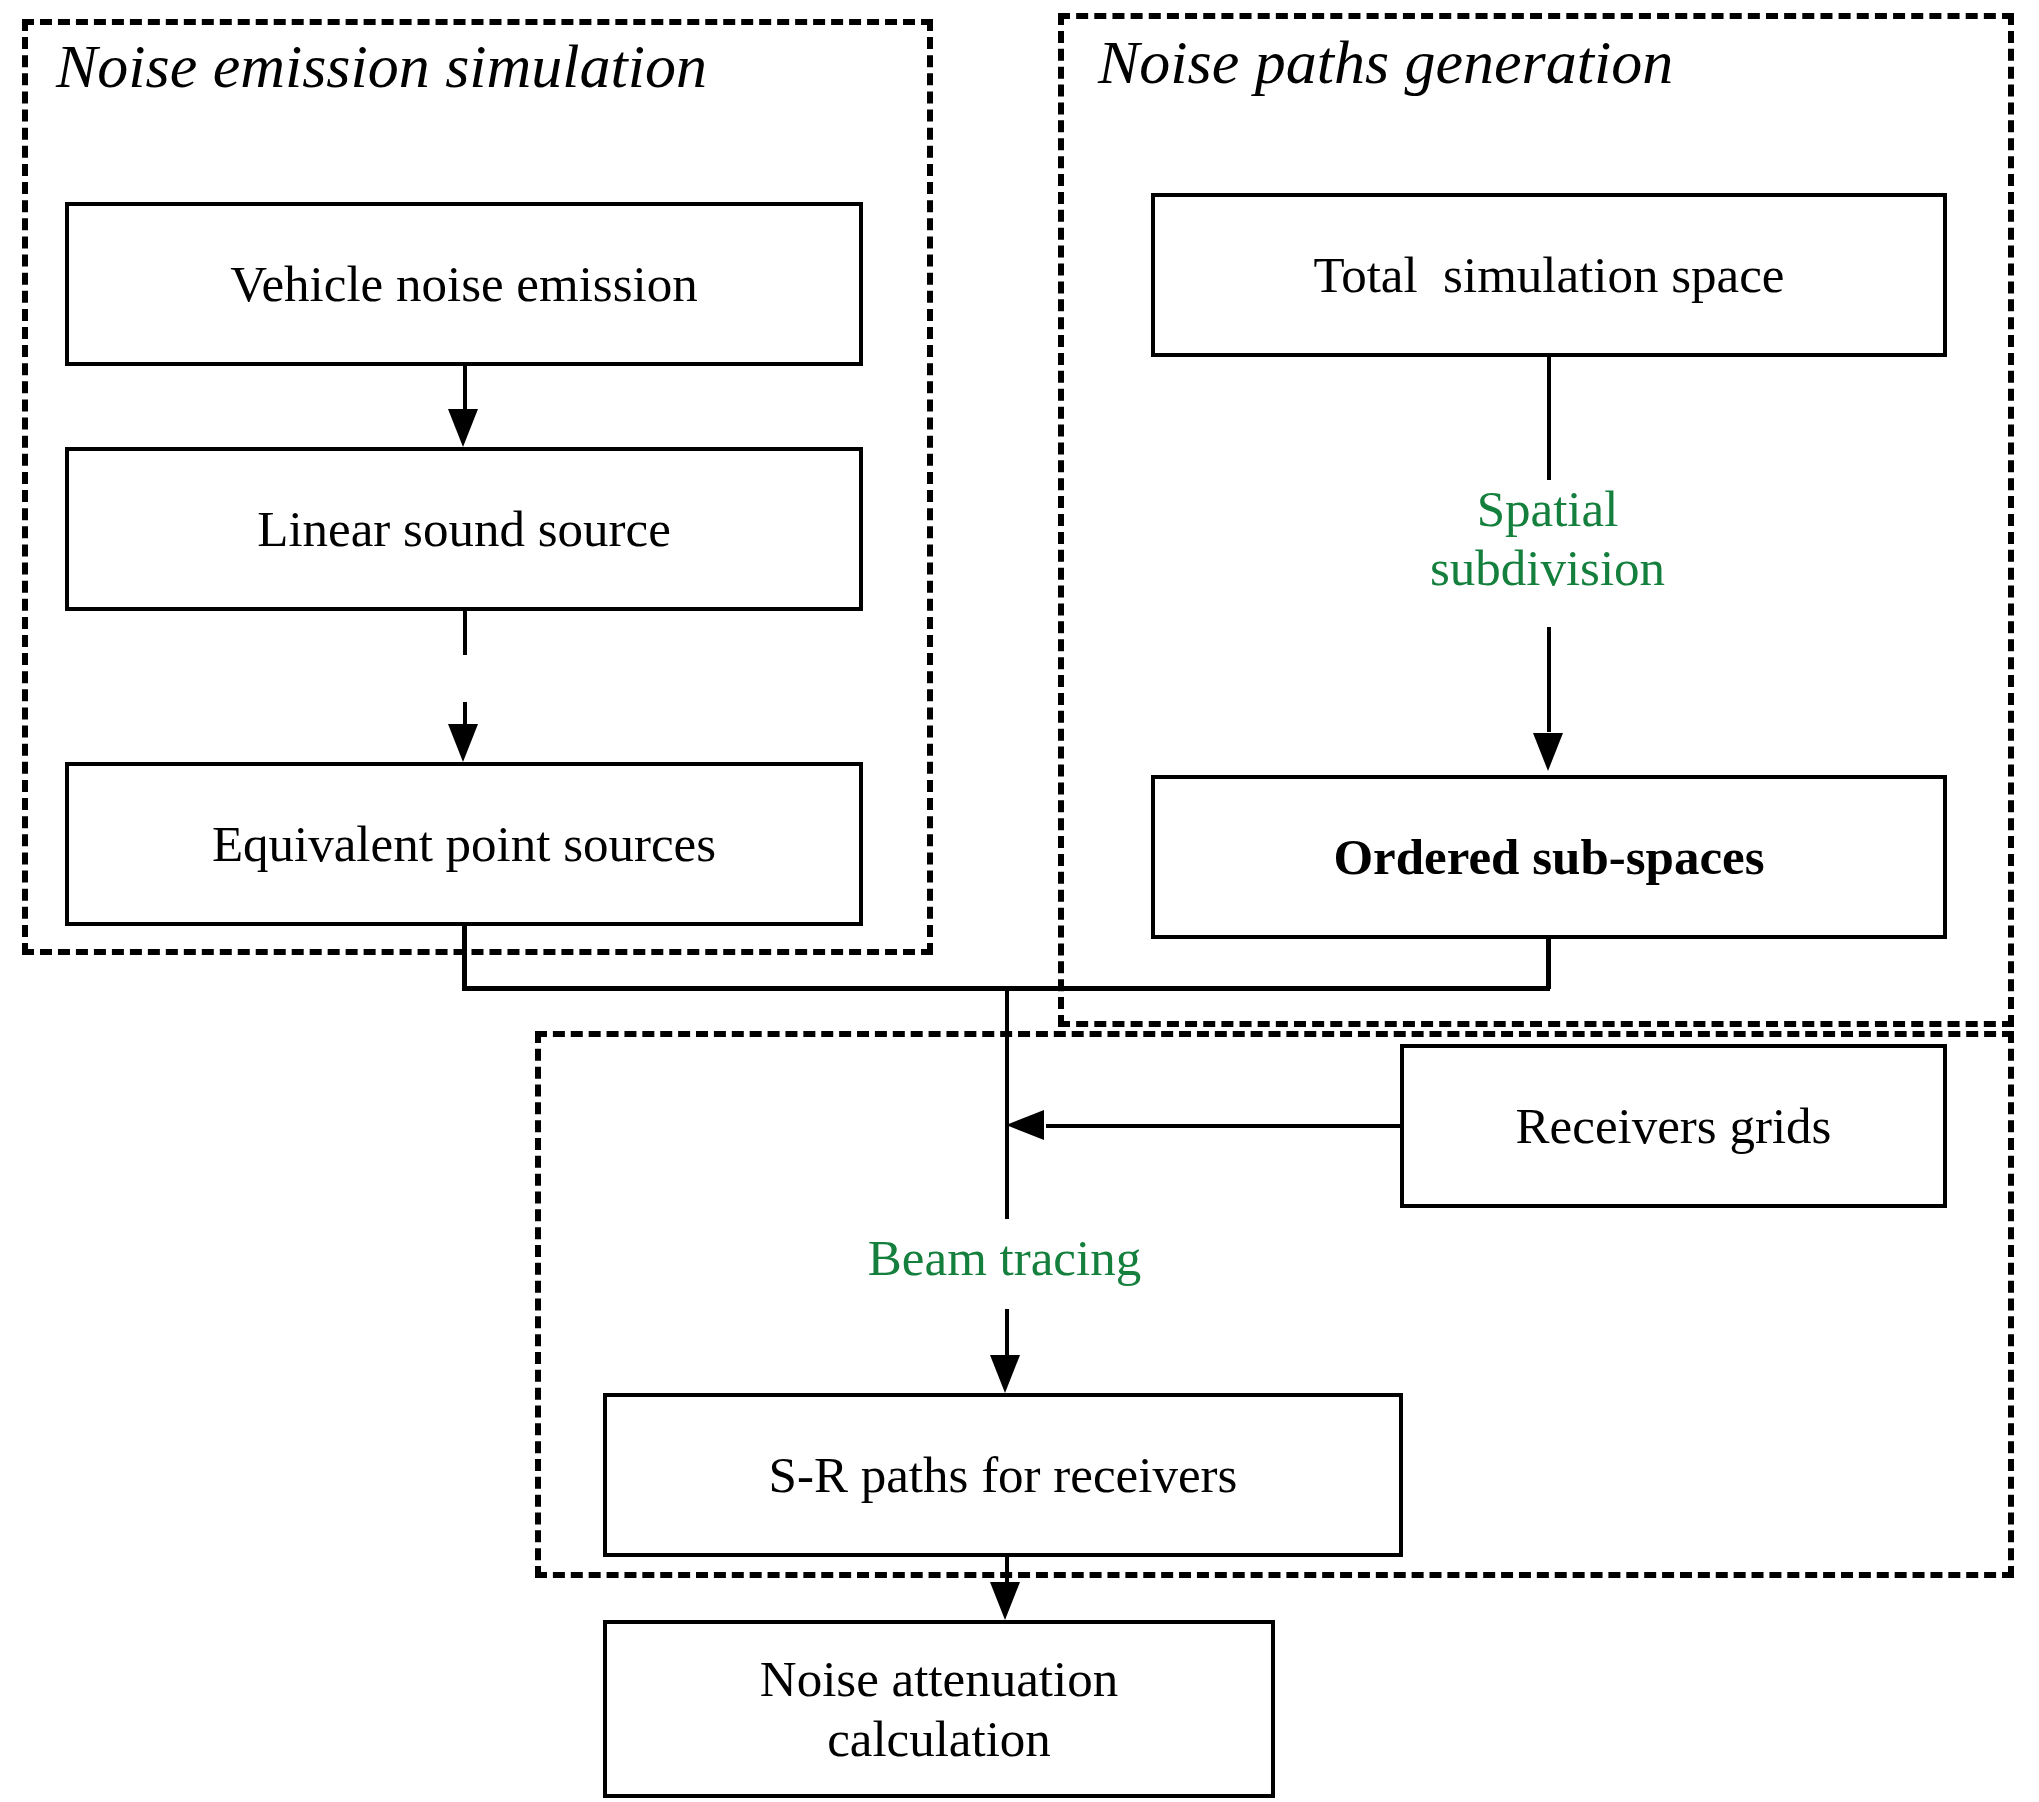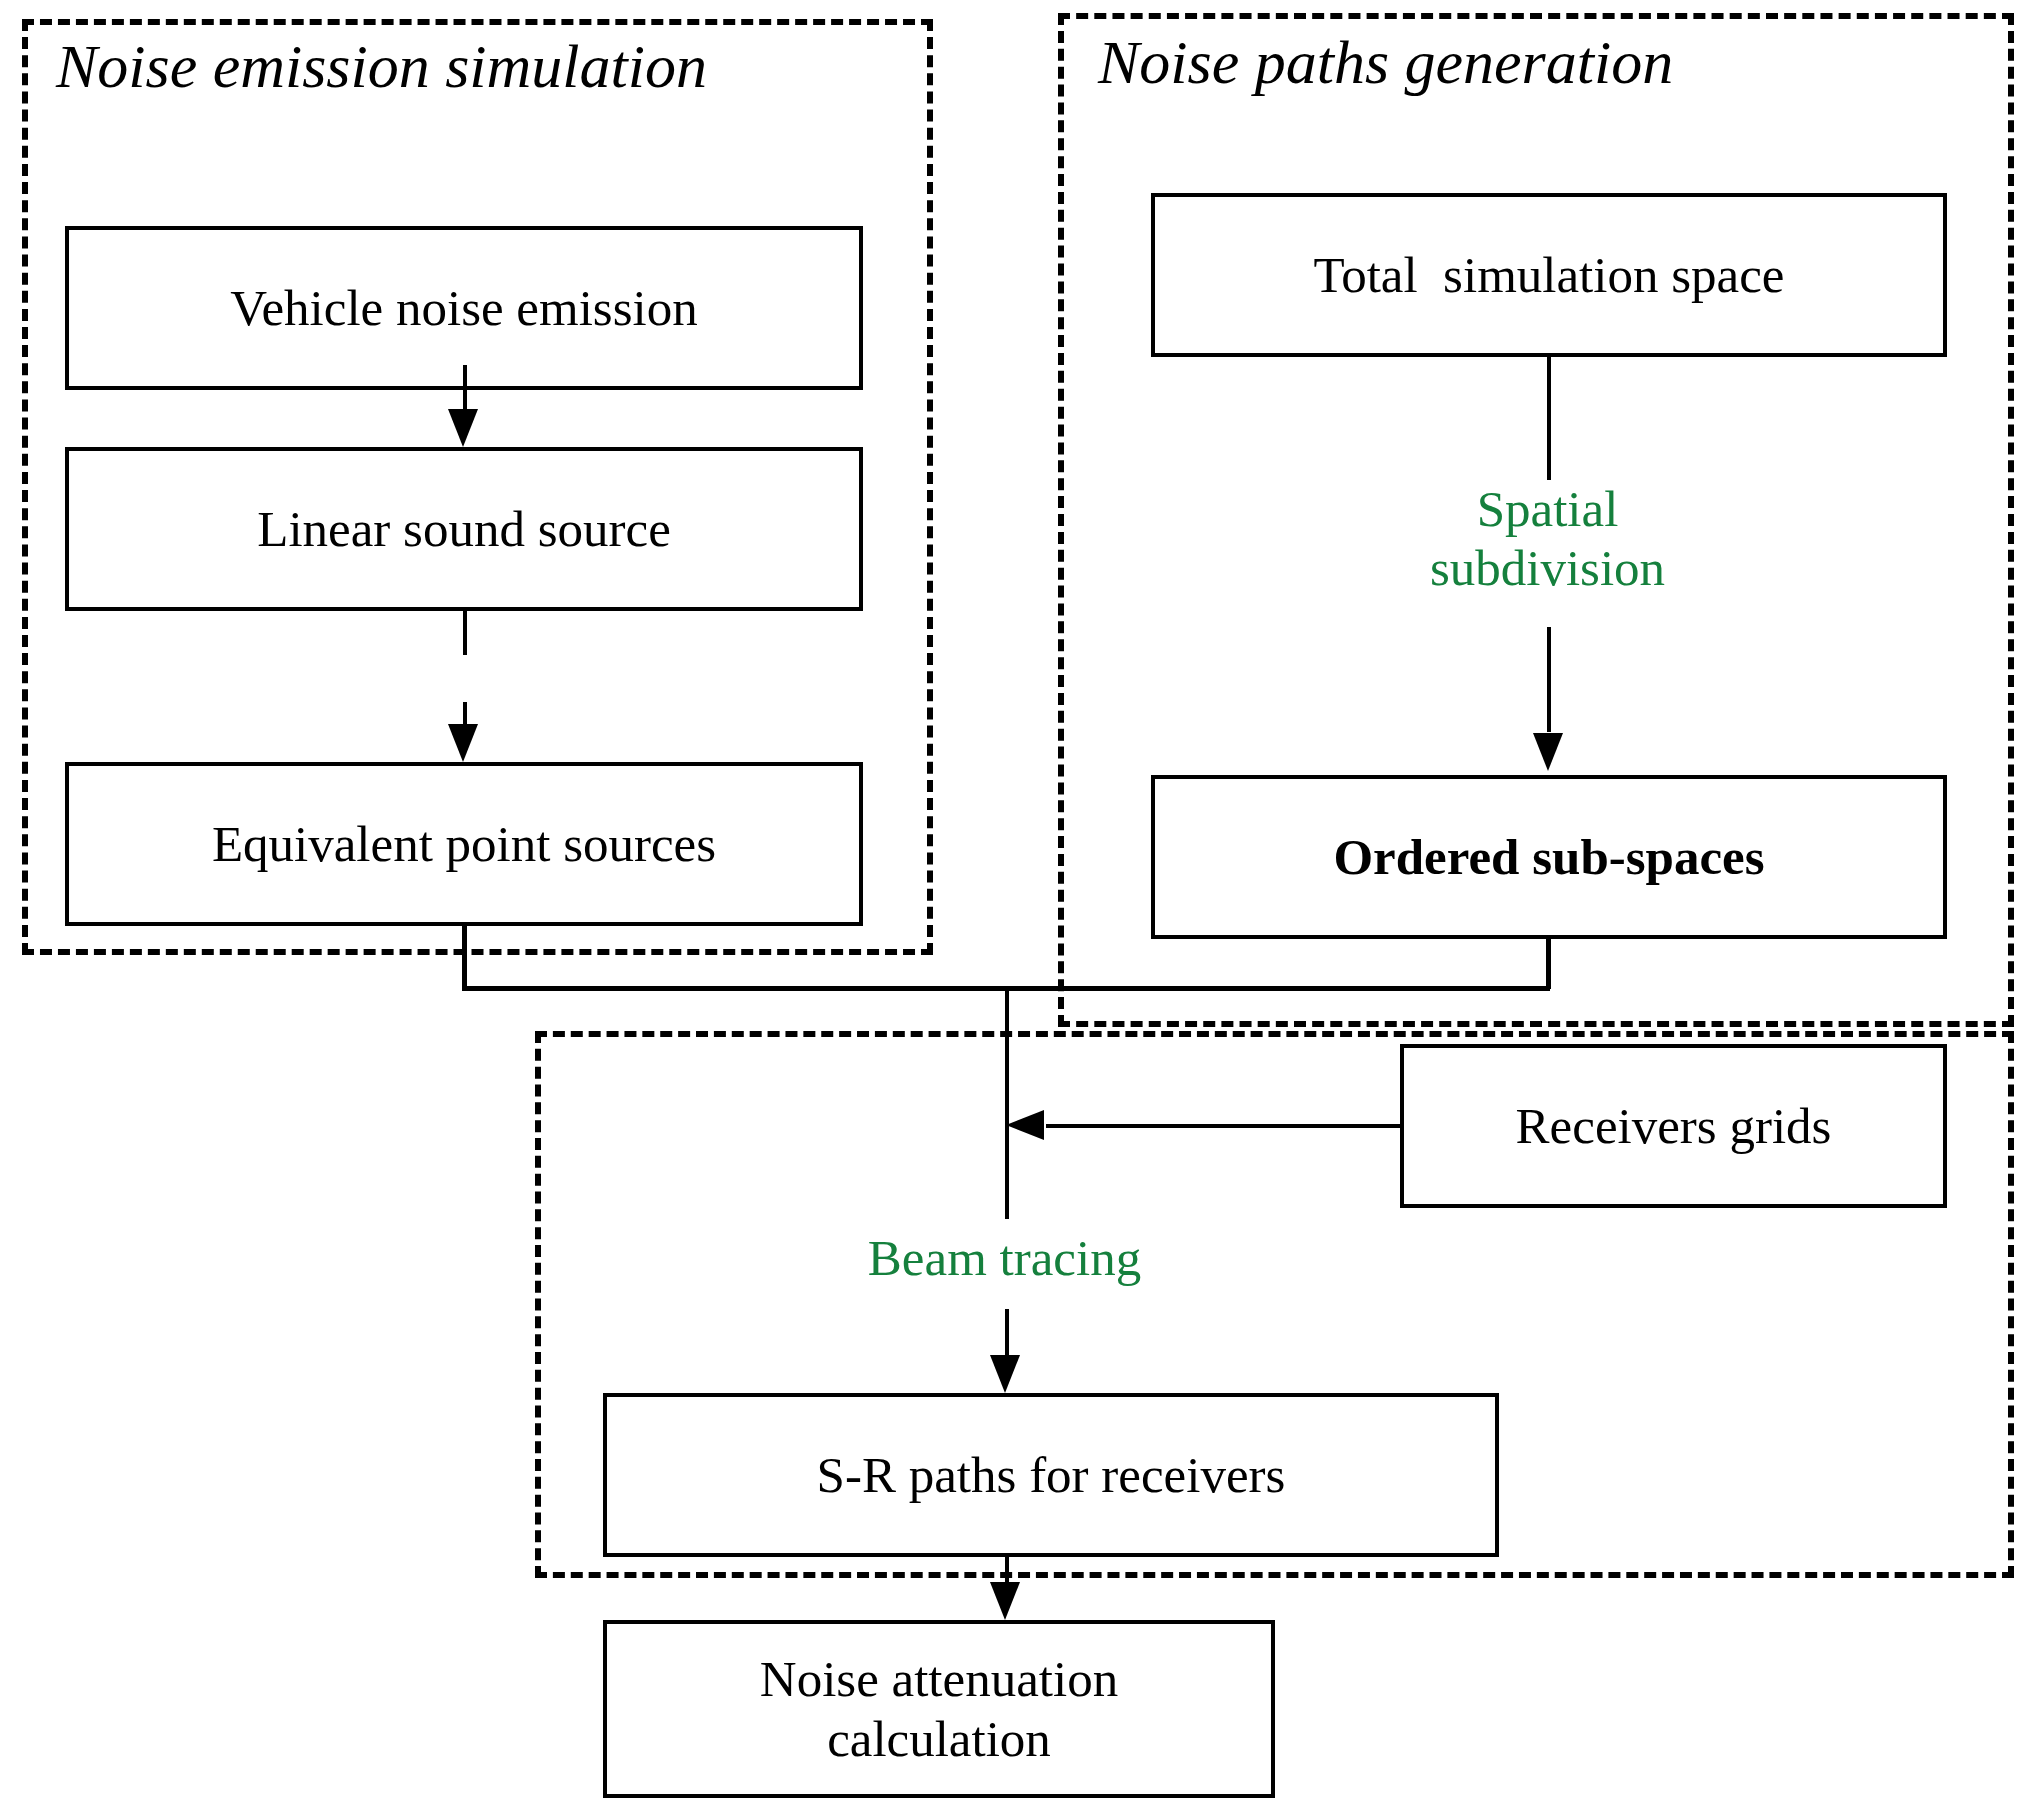--- a/index.html
+++ b/index.html
@@ -86,33 +86,33 @@
 <div id="stage">
 
   <div class="panel" style="left:22px; top:19px; width:911px; height:936px;"></div>
   <div class="panel-title" style="left:56px; top:35px;">Noise emission simulation</div>
 
   <div class="panel" style="left:1058px; top:12.7px; width:956px; height:1014px;"></div>
   <div class="panel-title" style="left:1098px; top:31px;">Noise paths generation</div>
 
   <div class="panel" style="left:535px; top:1031px; width:1479px; height:547px;"></div>
 
-  <div class="node" style="left:65px; top:202px; width:798px; height:164px;margin-top:24px;">Vehicle noise emission</div>
+  <div class="node" style="left:65px; top:202px; width:798px; height:164px;">Vehicle noise emission</div>
 
   <div class="node" style="left:65px; top:762px; width:798px; height:164px;">Equivalent point sources</div>
 
   <div class="node" style="left:65px; top:447px; width:798px; height:164px;">Linear sound source</div>
 
   <div class="node" style="left:1151px; top:193px; width:796px; height:164px;">Total  simulation space</div>
 
   <div class="node" style="left:1151px; top:775px; width:796px; height:164px;font-weight:bold;">Ordered sub-spaces</div>
 
   <div class="node" style="left:1400px; top:1044px; width:547px; height:164px;">Receivers grids</div>
 
-  <div class="node" style="left:603px; top:1393px; width:896px; height:164px;">S-R paths for receivers</div>
+  <div class="node" style="left:603px; top:1393px; width:800px; height:164px;">S-R paths for receivers</div>
 
   <div class="node" style="left:603px; top:1620px; width:672px; height:178px;">Noise attenuation
 calculation</div>
 
   <div class="vline" style="left:463px; top:365px; height:49px;"></div>
   <div class="arrow-down" style="left:448px; top:409px;"></div>
 
   <div class="vline" style="left:463px; top:611px; height:44px;"></div>
   <div class="vline" style="left:463px; top:702px; height:27px;"></div>
   <div class="arrow-down" style="left:448px; top:724px;"></div>

